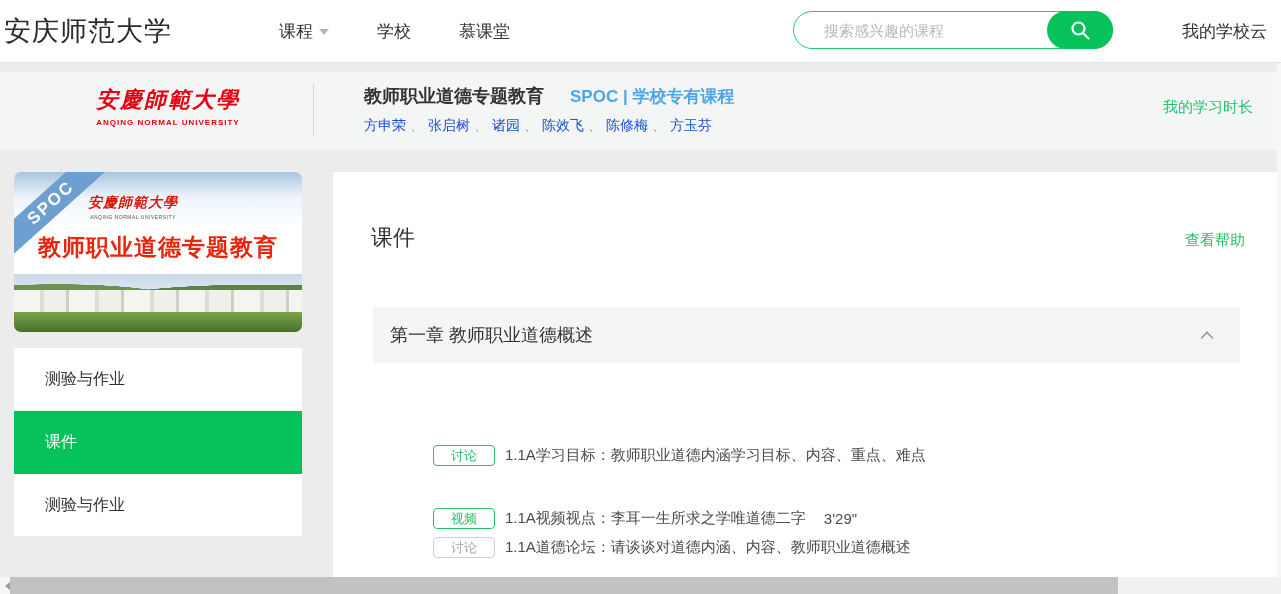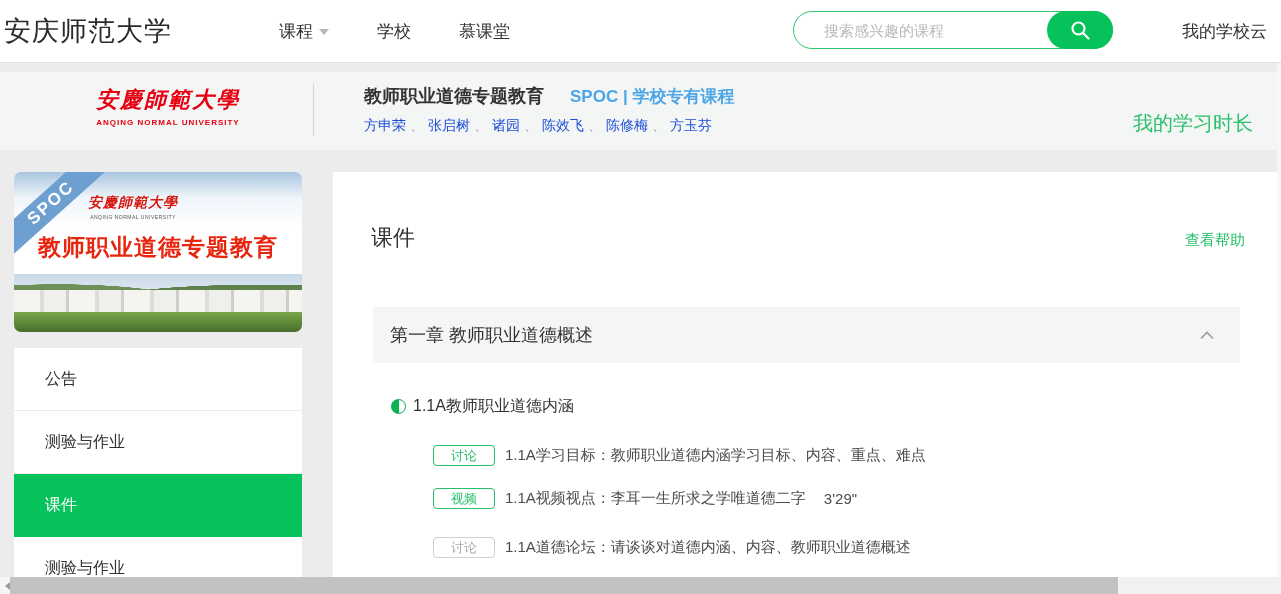--- a/index.html
+++ b/index.html
@@ -52,21 +52,21 @@
   }
   .uni-logo-en { font-size:8px; color:#e60012; font-weight:bold; letter-spacing:1px; margin-top:3px; }
   .header-divider { position:absolute; left:313px; top:12px; width:1px; height:52px; background:#d4d4d4; }
   .course-info { position:absolute; left:364px; top:12px; }
   .course-title-line { display:flex; align-items:baseline; }
   .course-title { font-size:18px; font-weight:bold; color:#333; }
   .course-type { font-size:17px; font-weight:bold; color:#4da6e8; margin-left:26px; }
   .teacher-line { margin-top:9px; font-size:14px; }
   .teacher-name { color:#1d4ed8; cursor:pointer; }
   .teacher-sep { color:#9a9a9a; margin:0 4px; }
-  .study-time { position:absolute; right:28px; top:38px; font-size:20px; color:#2bc06b; cursor:pointer; }
+  .study-time { position:absolute; right:28px; top:26px; font-size:15px; color:#2bc06b; cursor:pointer; }
 
   
   .course-card {
     position:absolute; left:14px; top:172px; width:288px; height:160px;
     border-radius:7px; overflow:hidden; cursor:pointer;
     background:linear-gradient(180deg,#a9c6e0 0%,#eef4fa 16%,#ffffff 34%,#ffffff 100%);
   }
   .ribbon {
     position:absolute; top:18px; left:-38px; width:150px; height:26px;
     background:#6d9fd0; transform:rotate(-42deg);
@@ -115,21 +115,21 @@
     display:flex; align-items:center; justify-content:space-between; padding:0 26px 0 17px; cursor:pointer;
   }
   .chapter-title { font-size:18px; color:#333;text-align:center; }
   .lesson-title-row { position:absolute; left:58px; top:224px; display:flex; align-items:center; cursor:pointer; }
   .progress-circle {
     width:15px; height:15px; border-radius:50%; border:1.5px solid #05a94e;
     background:linear-gradient(90deg,#0ab452 0 55%,#fff 55%);
   }
   .lesson-title { margin-left:7px; font-size:16px; color:#333; }
   .sub-item { position:absolute; left:100px; display:flex; align-items:center; cursor:pointer; }
-  .sub-item.r1 { top:273px; } .sub-item.r2 { top:316px;justify-content:center; } .sub-item.r3 { top:365px; }
+  .sub-item.r1 { top:273px; } .sub-item.r2 { top:336px;justify-content:center; } .sub-item.r3 { top:365px; }
   .badge {
     font-size:13px; border-radius:4px; padding:3px 17px; line-height:1; background:#fff; white-space:nowrap;
   }
   .badge.green { color:#27c06a; border:1px solid #27c06a; }
   .badge.gray  { color:#a9a9a9; border:1px solid #cfcfcf; }
   .sub-text { margin-left:10px; font-size:15px; color:#4c4c4c; }
   .duration { margin-left:18px; font-size:15px; color:#4c4c4c; }
 
   
   .hscrollbar { position:absolute; left:0; bottom:0; width:1281px; height:17px; background:#f1f1f1; z-index:9; }
@@ -199,41 +199,36 @@
   </div>
   <div class="card-title">教师职业道德专题教育</div>
   <div class="campus">
     <div class="hills"></div>
       <div class="buildings"></div>
       <div class="lawn"></div>
   </div>
 </div>
 
 <div class="side-menu">
-  <div class="menu-item">公告</div>
   <div class="menu-item">测验与作业</div>
   <div class="menu-item active">课件</div>
   <div class="menu-item">测验与作业</div>
 </div>
 
 <div class="main-panel">
   <div class="main-heading">课件</div>
   <div class="help-link">查看帮助</div>
 
   <div class="chapter-bar">
     <span class="chapter-title">第一章 教师职业道德概述</span>
     <svg width="14" height="10" viewBox="0 0 14 10" fill="none">
       <polyline points="1.5,8 7,2.5 12.5,8" stroke="#9a9a9a" stroke-width="1.6" fill="none" stroke-linecap="round"></polyline>
     </svg>
   </div>
 
-  <div class="lesson-title-row">
-    <span class="progress-circle"></span>
-    <span class="lesson-title">1.1A教师职业道德内涵</span>
-  </div>
 
   <div class="sub-item r1">
     <span class="badge green">讨论</span>
     <span class="sub-text">1.1A学习目标：教师职业道德内涵学习目标、内容、重点、难点</span>
   </div>
   <div class="sub-item r2">
     <span class="badge green">视频</span>
     <span class="sub-text">1.1A视频视点：李耳一生所求之学唯道德二字</span>
     <span class="duration">3'29"</span>
   </div>

